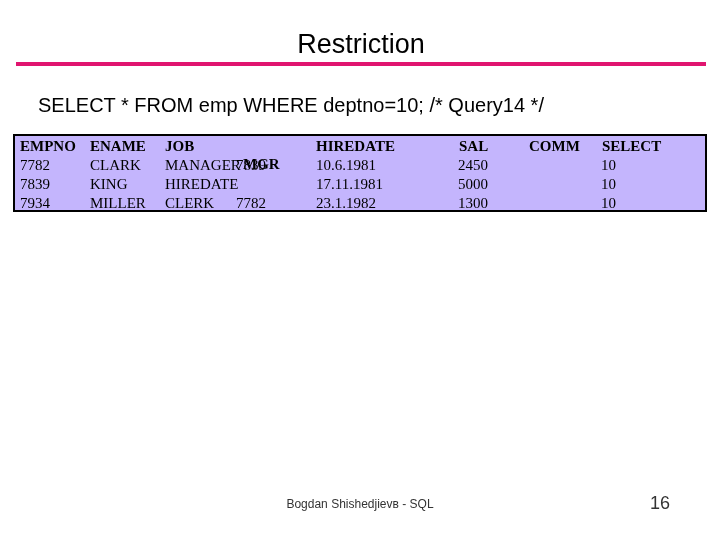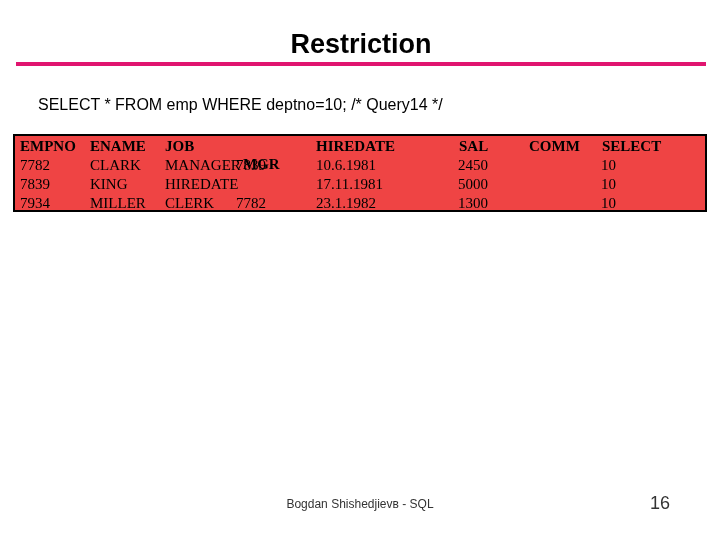--- a/index.html
+++ b/index.html
@@ -23,21 +23,21 @@
 
   
   .slide-title {
     position: absolute;
     left: 16px;
     top: 28px;
     width: 690px;
     text-align: center;
     font-family: "Liberation Sans", sans-serif;
     font-size: 27px;
-    font-weight: 700;
+    font-weight: 400;
     color: #000000;
     line-height: 32px;
     letter-spacing: 0px;
     white-space: nowrap;
   }
 
   .title-rule {
     position: absolute;
     left: 16px;
     top: 62px;
@@ -45,37 +45,37 @@
     height: 4px;
     background: #e0156f;
   }
 
   
   .query-line {
     position: absolute;
     left: 38px;
     top: 93px;
     font-family: "Liberation Sans", sans-serif;
-    font-size: 16px;
+    font-size: 20px;
     font-weight: 400;
     color: #000000;
     line-height: 24px;
     white-space: pre;
   }
 
   
   .result-box {
     position: absolute;
     left: 13px;
     top: 134px;
     width: 694px;
     height: 78px;
     border: 2px solid #000000;
     box-sizing: border-box;
-    background: #ef4444;
+    background: #c4b5fd;
     overflow: hidden;
   }
 
   .result-grid {
     position: absolute;
     left: 3px;
     top: 1px;
     font-family: "Liberation Serif", serif;
     font-size: 15px;
     color: #000000;

